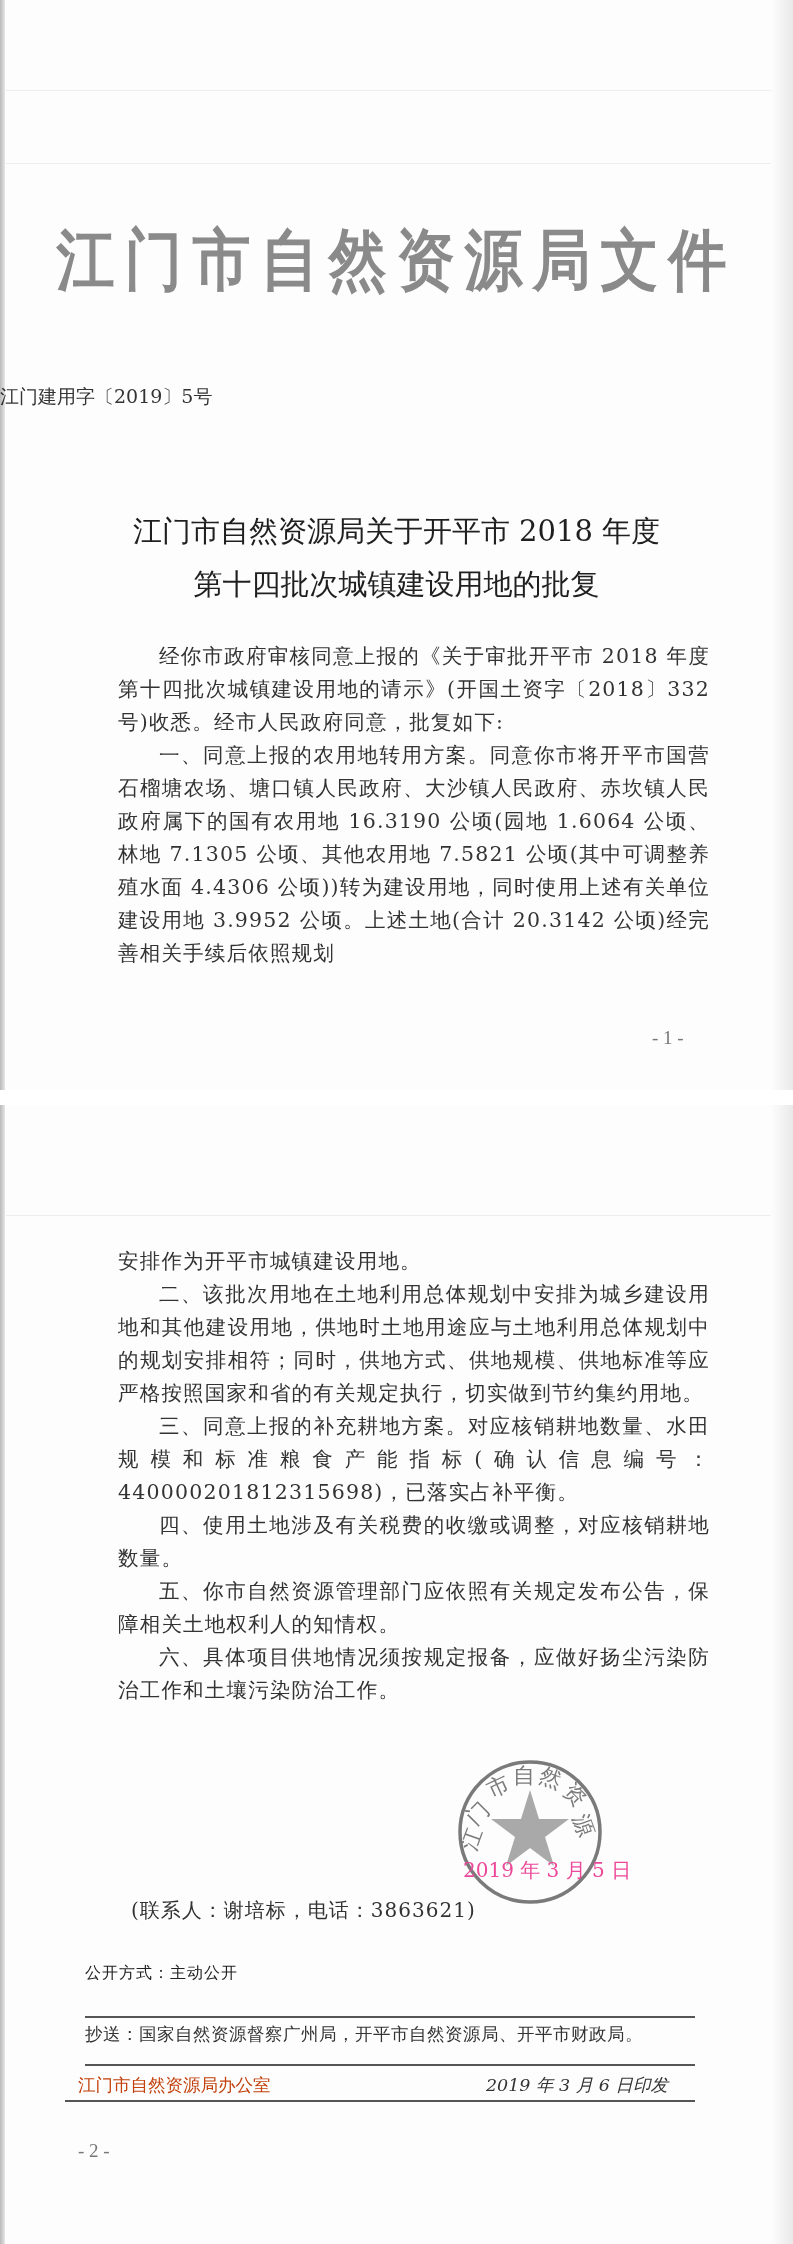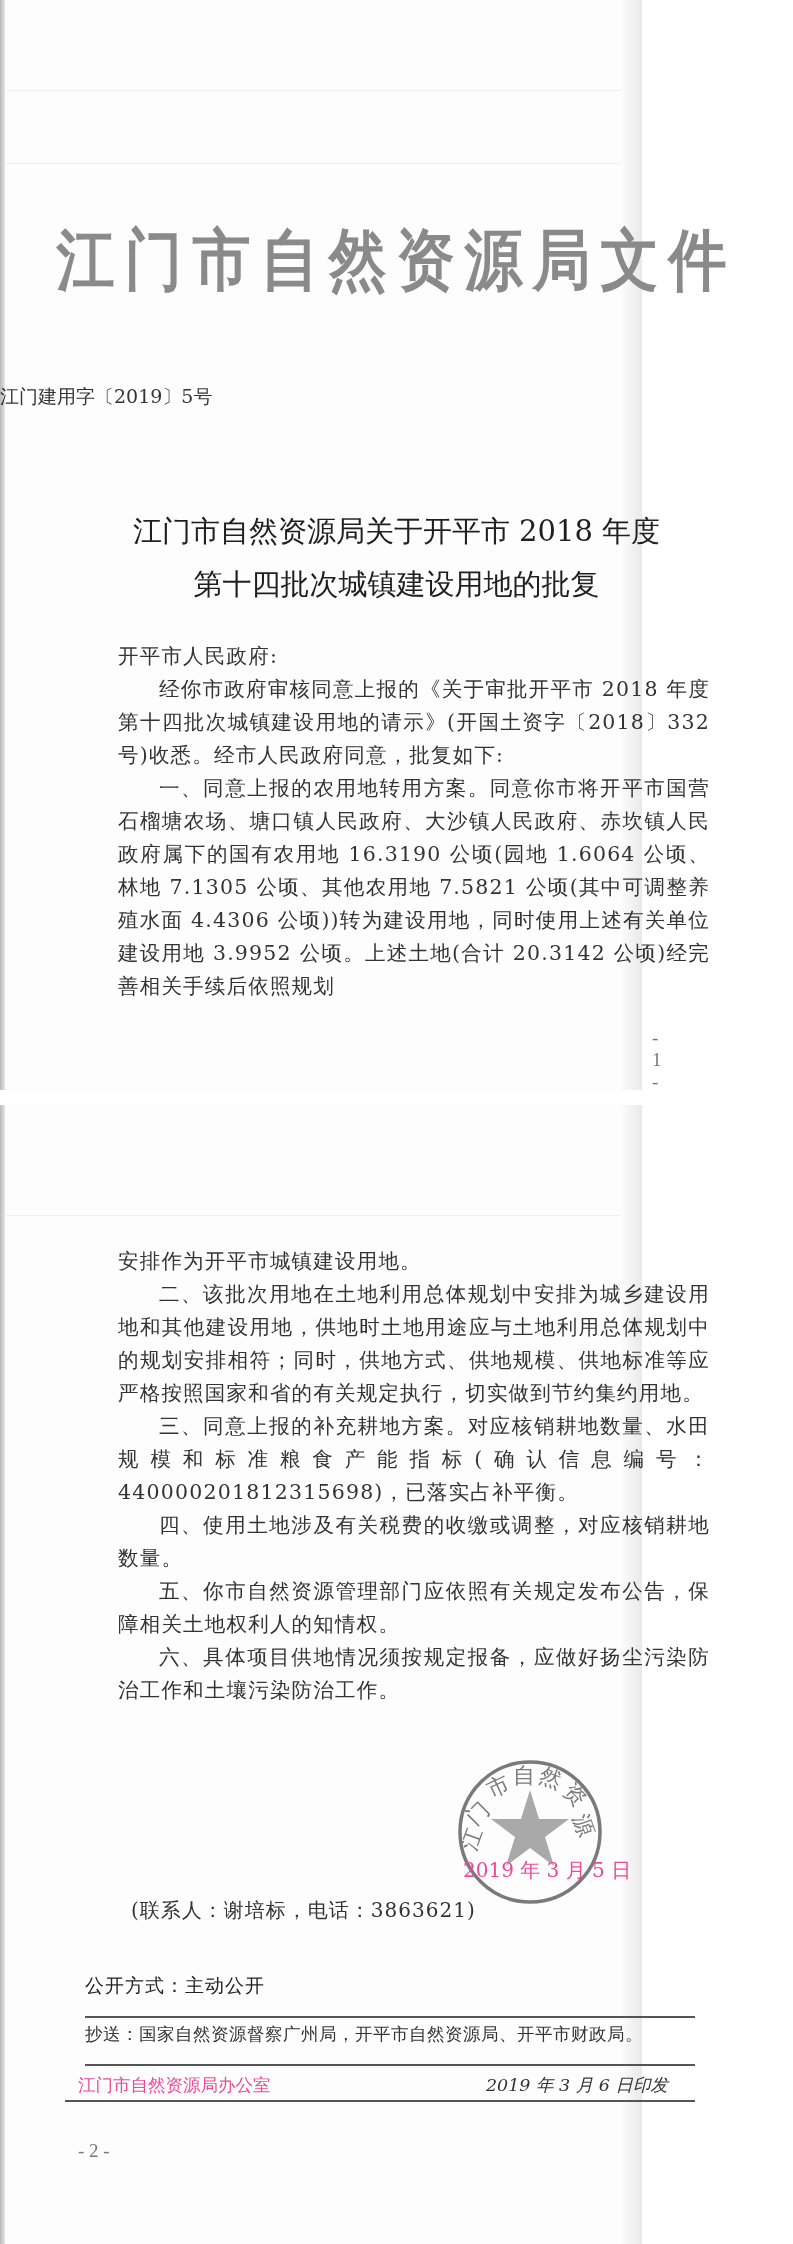--- a/index.html
+++ b/index.html
@@ -3,21 +3,21 @@
 <meta charset="utf-8">
 <style>
   html, body { margin:0; padding:0; }
   body {
     width:793px; height:2244px; position:relative; overflow:hidden;
     background:#ffffff;
     font-family:"DejaVu Serif", "Liberation Serif", serif;
     color:#2a2a2a;
   }
   .page {
-    position:absolute; left:0; width:642px; background:#fdfdfd;
+    position:absolute; left:0; width:793px; background:#fdfdfd;
   }
   .page-1 { top:0; height:1090px; }
   .page-2 { top:1105px; height:1139px; }
   .edge-left {
     position:absolute; left:0; top:0; bottom:0; width:5px;
     background:linear-gradient(to right,#b9b9b9,#e6e6e6);
   }
   .edge-right {
     position:absolute; right:0; top:0; bottom:0; width:22px;
     background:linear-gradient(to right,#fdfdfd,#e9e9e9);
@@ -49,45 +49,44 @@
     position:absolute; font-size:19px; color:#777;
     font-family:"Liberation Serif", serif;
   }
   .stamp {
     position:absolute; left:455px; top:1757px; width:150px; height:150px;
   }
   .sign-date {
     position:absolute; left:463px; top:1857px; font-size:20px; color:#ec4899;
   }
   .contact { position:absolute; left:131px; top:1897px; font-size:20px; color:#333; letter-spacing:1px; }
-  .disclosure { position:absolute; left:85px; top:1963px; font-size:19px; color:#222; letter-spacing:1px;margin-top:10px; }
+  .disclosure { position:absolute; left:85px; top:1963px; font-size:16px; color:#222; letter-spacing:1px; }
   .rule { position:absolute; left:85px; width:610px; background:#555; }
   .cc { position:absolute; left:85px; top:2022px; font-size:17.5px; color:#333; letter-spacing:0.5px; }
-  .issuer { position:absolute; left:78px; top:2073px; font-size:17.5px; color:#ec4899; }
+  .issuer { position:absolute; left:78px; top:2073px; font-size:17.5px; color:#c2410c; }
   .issue-date { position:absolute; left:368px; width:300px; text-align:right; top:2073px; font-size:17.5px; color:#333;font-style:italic; }
 </style>
 </head>
 <body>
 
 <div class="page page-1">
   <div class="edge-left"></div>
   <div class="edge-right"></div>
   <div class="scan-line" style="top:90px"></div>
   <div class="scan-line" style="top:163px"></div>
 
   <div class="masthead">江门市自然资源局文件</div>
   <div class="doc-number">江门建用字〔2019〕5号</div>
 
   <div class="title">
     <div>江门市自然资源局关于开平市 2018 年度</div>
     <div>第十四批次城镇建设用地的批复</div>
   </div>
 
   <div class="body-text" style="top:640px">
-    <p>开平市人民政府:</p>
     <p class="indent">经你市政府审核同意上报的《关于审批开平市 2018 年度第十四批次城镇建设用地的请示》(开国土资字〔2018〕332 号)收悉。经市人民政府同意，批复如下:</p>
     <p class="indent">一、同意上报的农用地转用方案。同意你市将开平市国营石榴塘农场、塘口镇人民政府、大沙镇人民政府、赤坎镇人民政府属下的国有农用地 16.3190 公顷(园地 1.6064 公顷、林地 7.1305 公顷、其他农用地 7.5821 公顷(其中可调整养殖水面 4.4306 公顷))转为建设用地，同时使用上述有关单位建设用地 3.9952 公顷。上述土地(合计 20.3142 公顷)经完善相关手续后依照规划</p>
   </div>
 
   <div class="page-num" style="left:652px; top:1027px">- 1 -</div>
 </div>
 
 <div class="page page-2">
   <div class="edge-left"></div>
   <div class="edge-right"></div>

